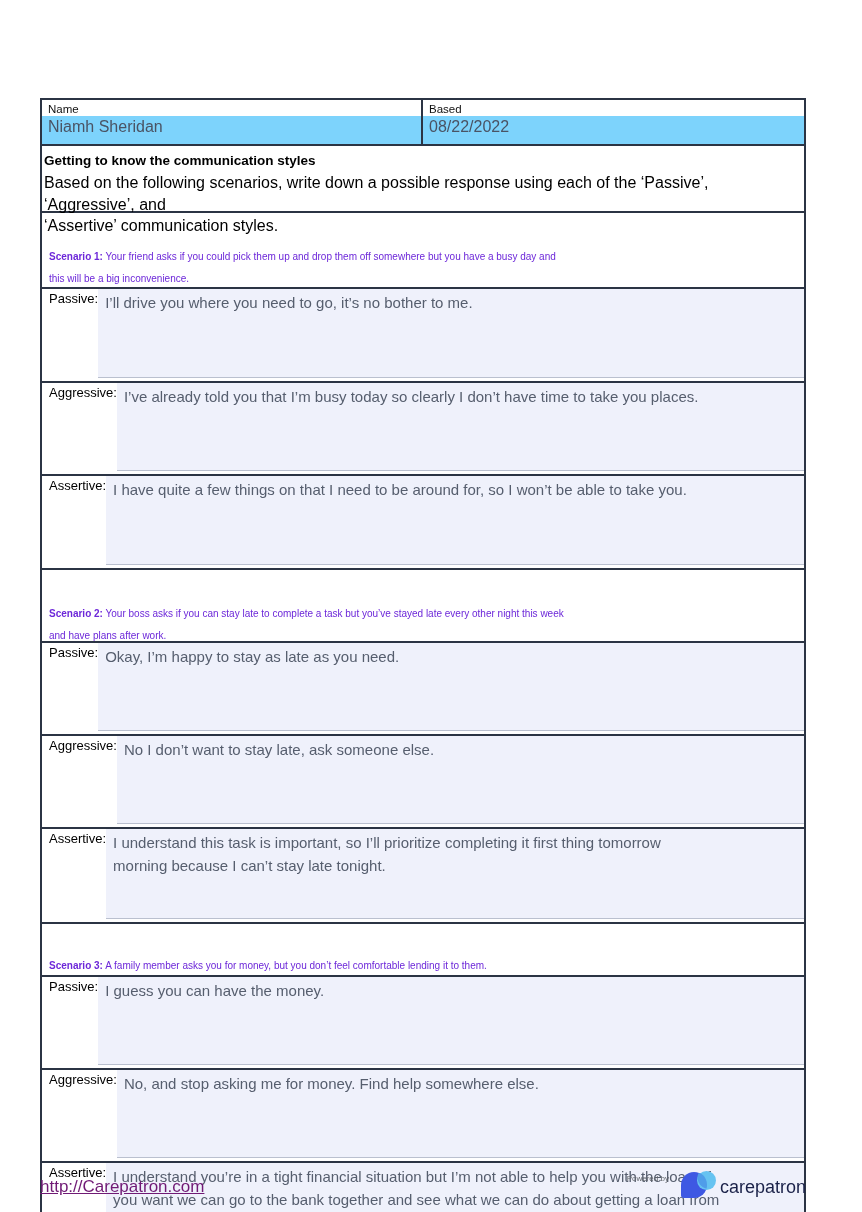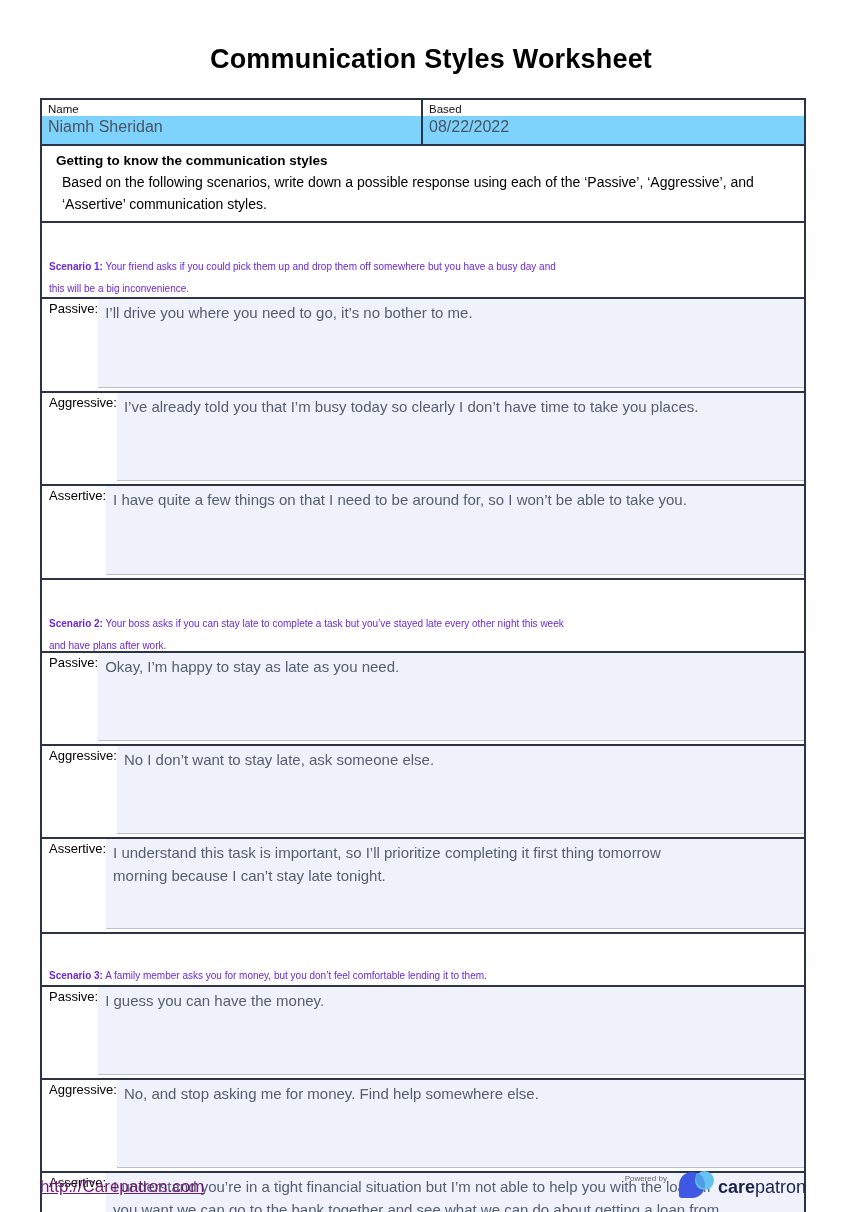--- a/index.html
+++ b/index.html
@@ -28,23 +28,23 @@
   .r-namedate { height:46px; display:grid; grid-template-columns:1fr 1fr; }
   .fcell { display:flex; flex-direction:column; }
   .fcell.left { border-right:2px solid #2b3444; }
   .flabel { font-size:11.5px; color:#111; padding:3px 0 1px 6px; }
   .fvalue {
     flex:1; background:#7dd3fc; color:#4a5364;
     font-size:16px; padding:2px 0 0 6px;
   }
 
   
-  .r-intro { height:77px; padding:4px 10px 0 14px; }
+  .r-intro { height:67px; padding:4px 10px 0 2px; }
   .intro-heading { font-size:13.5px; font-weight:bold; color:#000; line-height:22px; }
-  .intro-body { font-size:14px; color:#000; line-height:21.5px; white-space:pre-wrap;margin-left:6px; }
+  .intro-body { font-size:16px; color:#000; line-height:21.5px; white-space:pre-wrap; }
 
   
   .r-shead { padding:2px 10px 0 7px; font-size:10px; color:#6d28d9; line-height:21.5px;margin-top:31px; }
   .r-shead.two { height:45px; }
   .r-shead.two-b { height:42px; }
   .r-shead.one { height:22px; line-height:18px; }
   .shead-label { font-weight:bold; }
   .shead-desc { white-space:pre-wrap; }
 
   
@@ -65,28 +65,27 @@
     position:absolute; left:40px; top:1177px;
     font-size:17px; color:#701a75; text-decoration:underline; cursor:pointer;
   }
   .powered {
     position:absolute; right:56px; top:1168px;
     display:flex; align-items:center;margin-left:36px;
   }
   .powered-by { font-size:8px; color:#5f6368; margin-right:9px; position:relative; top:-8px; }
   .logo-mark { width:40px; height:36px; flex:none; }
   .brand { font-size:18px; color:#1b2249; margin-left:2px; position:relative; top:1px; }
-  .brand .b { font-weight:bold; }
+  .brand .b { font-weight:normal; }
 </style>
 </head>
 <body>
 
 <div class="page">
 
-  <h1 class="doc-title">Communication Styles Worksheet</h1>
 
   <div class="sheet">
 
     <div class="row r-namedate">
       <div class="fcell left">
         <div class="flabel">Name</div>
         <div class="fvalue">Niamh Sheridan</div>
       </div>
       <div class="fcell">
         <div class="flabel">Based</div>

